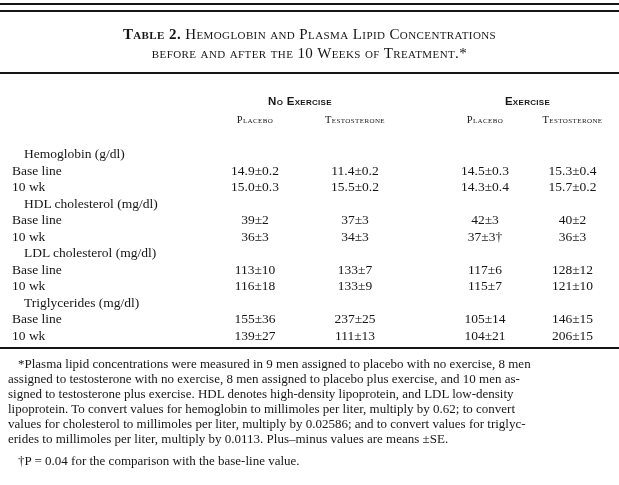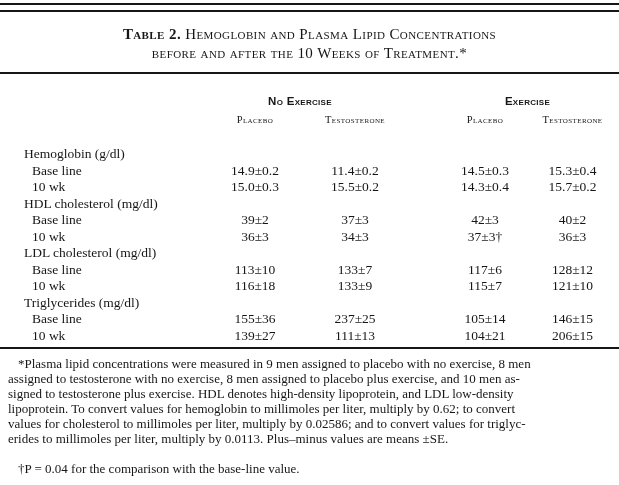--- a/index.html
+++ b/index.html
@@ -19,27 +19,27 @@
     font-variant:small-caps;letter-spacing:0.3px;}
   .h-variable{padding-left:8px;text-align:left;}
   .h-noex{grid-column:2/4;text-align:center;}
   .h-ex{grid-column:5/7;text-align:center;}
   .subhdr{margin-top:7px;}
   .subhdr .sh{font-variant:small-caps;font-size:10.5px;letter-spacing:0.4px;text-align:center;}
   .tbody{margin-top:21px;font-size:13.5px;}
   .trow{display:grid;grid-template-columns:200px 110px 90px 40px 90px 85px;line-height:16.5px;}
   .cell.label{padding-left:24px;white-space:nowrap;}
   .cell.group-label{grid-column:1/-1;}
-  .cell.sub-label{padding-left:32px;}
+  .cell.sub-label{padding-left:12px;}
   .cell.val{text-align:center;white-space:nowrap;}
   .bottom-rule{border-top:2px solid #161616;margin-top:3px;}
   .footnotes{margin:7px 8px 0 8px;font-size:13px;line-height:15px;}
   .fnline{white-space:nowrap;}
   .fn1 div:nth-of-type(1){text-indent:10px;}
-  .fn2{margin-top:15px;text-indent:10px;}
+  .fn2{margin-top:7px;text-indent:10px;}
 </style>
 </head>
 <body>
 
 <div class="doc">
 
   <div class="double-rule"></div>
 
   <div class="title">
     <div><span class="tlabel">Table 2.</span> <span>Hemoglobin and Plasma Lipid Concentrations</span></div>

